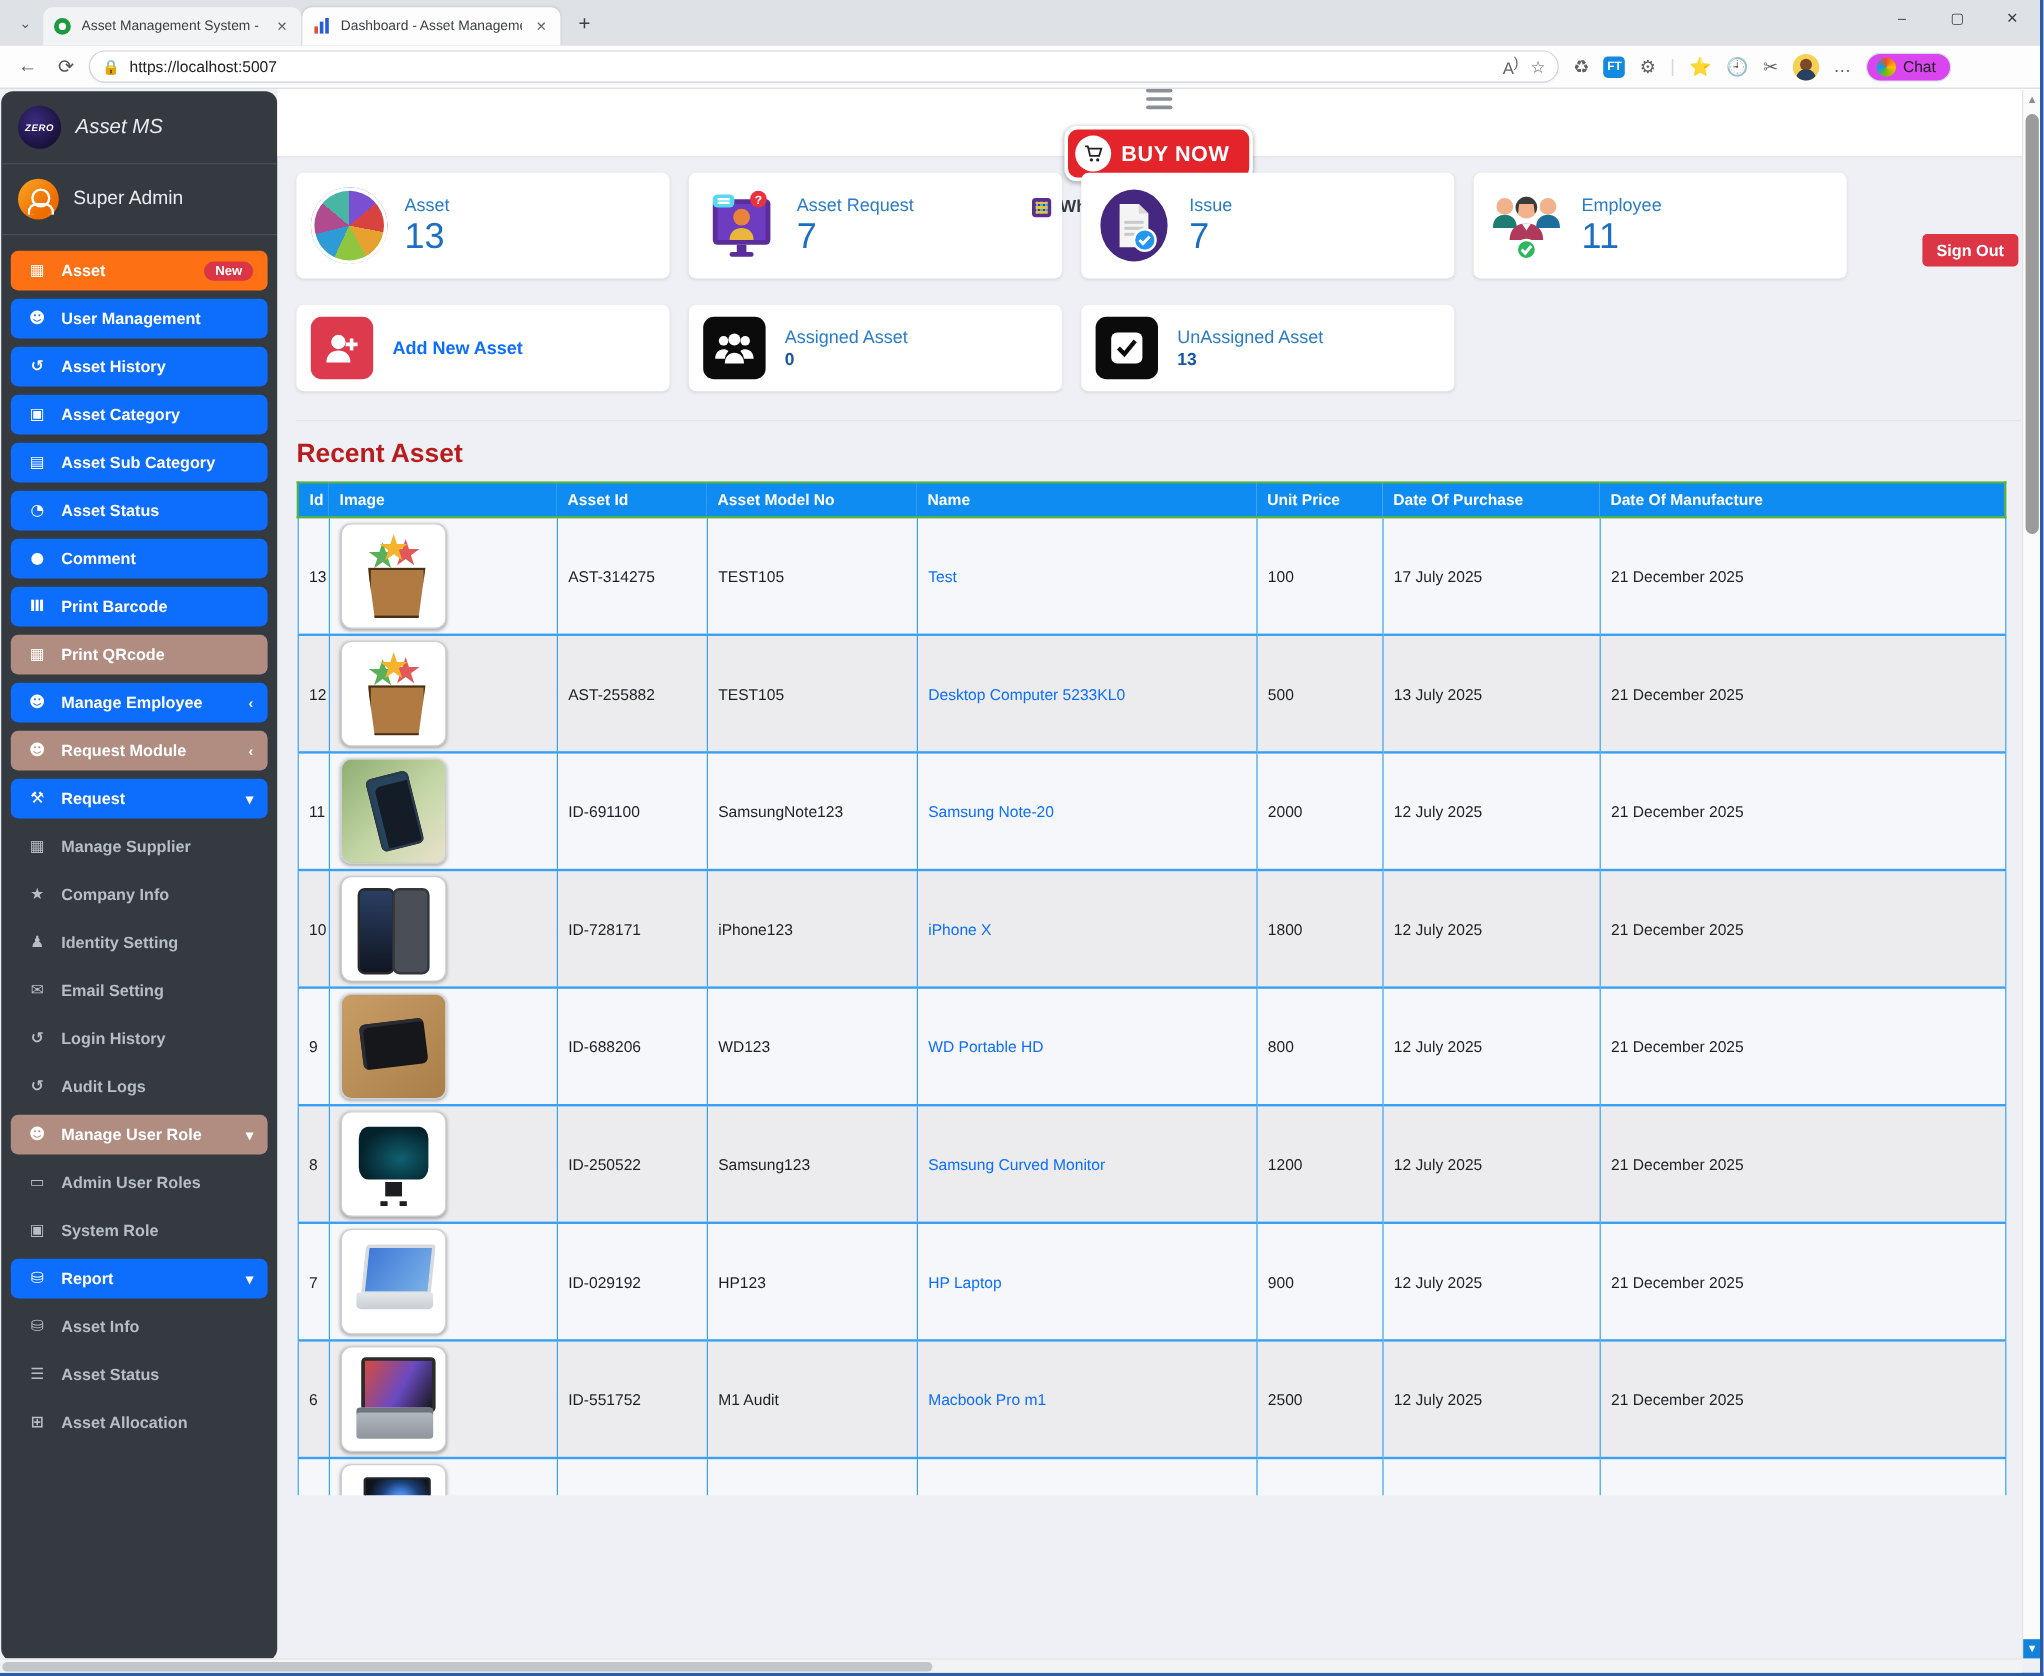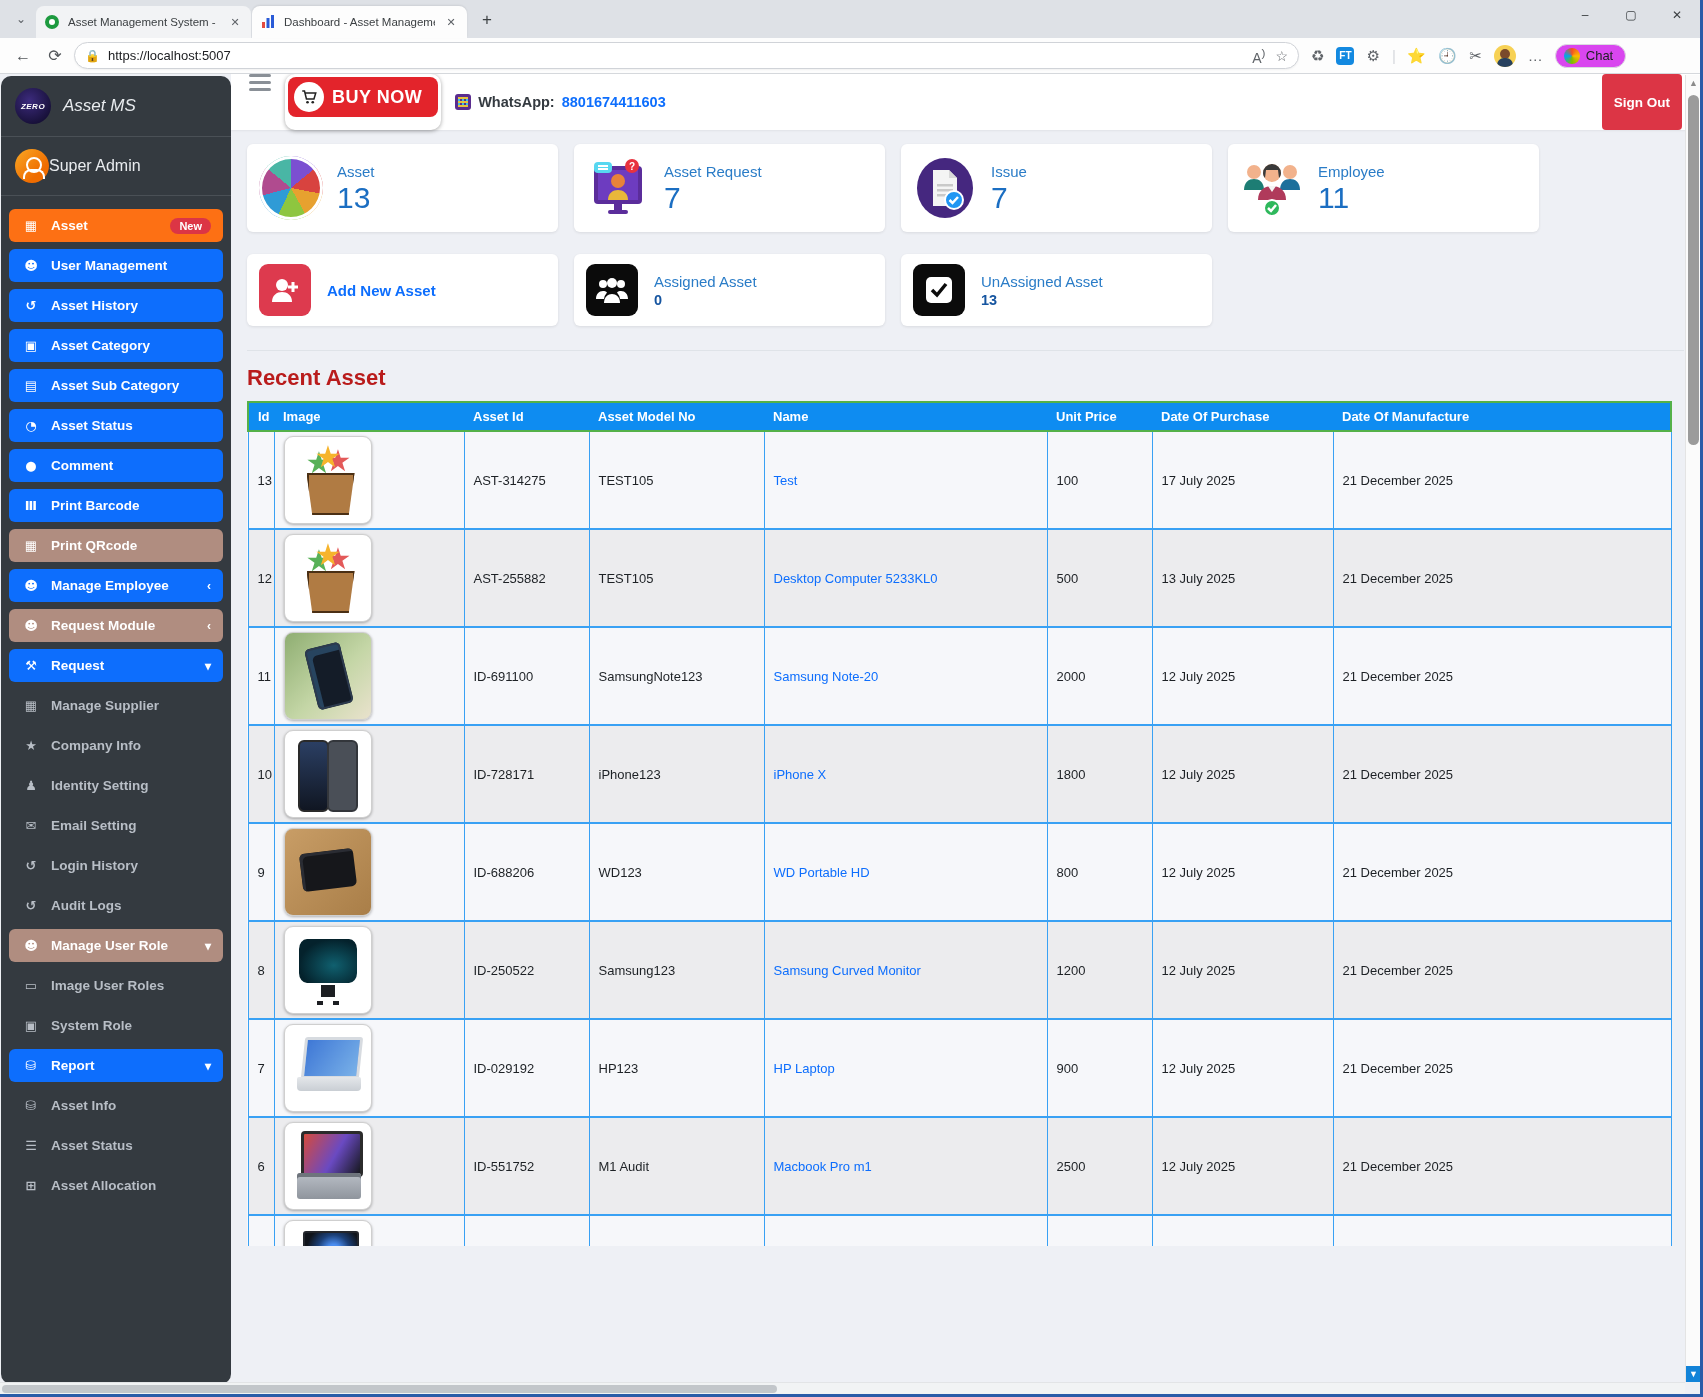--- a/index.html
+++ b/index.html
@@ -34,39 +34,39 @@
   .chat-btn { display:flex; align-items:center; gap:6px; background:#d946ef; border:1px solid #dadce0; border-radius:14px; padding:3px 12px 3px 8px; font-size:13px; color:#202124; }
   .copilot-dot { width:16px; height:16px; border-radius:50%; background:conic-gradient(#f25022,#ffb900,#7fba00,#00a4ef,#f25022); }
   .ft-badge { width:18px; height:18px; background:#1389e0; color:#fff; border-radius:4px; font-size:10px; font-weight:bold; display:flex; align-items:center; justify-content:center; }
 
   
   .app { position:relative; display:flex; height:1310px; }
   .sidebar { width:230px; background:#343a40; border-radius:10px; margin:2px 0 0 1px; color:#fff; flex:0 0 230px; overflow:hidden; }
   .brand { display:flex; align-items:center; gap:12px; padding:12px 14px; border-bottom:1px solid #4a5056;font-style:italic; }
   .brand-logo { width:36px; height:36px; border-radius:50%; background:radial-gradient(circle at 40% 35%, #3c2b7d, #171038 75%); display:flex; align-items:center; justify-content:center; color:#fff; font-size:8px; font-weight:bold; letter-spacing:.5px; }
   .brand-name { font-size:17px; color:#e9ecef; }
-  .userrow { display:flex; align-items:center; gap:0; padding:12px 14px; border-bottom:1px solid #4a5056; }
+  .userrow { display:flex; align-items:center; gap:12px; padding:12px 14px; border-bottom:1px solid #4a5056; }
   .user-avatar { width:34px; height:34px; border-radius:50%; background:linear-gradient(135deg,#f9a825,#ef6c00 70%); position:relative; }
   .user-avatar::before { content:""; position:absolute; left:11px; top:8px; width:12px; height:12px; border-radius:50%; border:2px solid #fff; }
   .user-avatar::after { content:""; position:absolute; left:8px; top:20px; width:18px; height:8px; border-radius:8px 8px 0 0; border:2px solid #fff; border-bottom:none; }
   .user-name { font-size:16px; color:#e9ecef; }
 
   .menu { padding:6px 0 0 0; }
   .snav { display:flex; align-items:center; gap:10px; height:33px; margin:7px 8px 0 8px; border-radius:6px; padding:0 12px; font-size:13.5px; font-weight:bold; color:#fff; cursor:pointer; }
   .snav.blue { background:#0d6efd; }
   .snav.orange { background:#fd7014; }
   .snav.rosy { background:#b08d80; }
   .snav.plain { background:transparent; color:#b8bec6; font-weight:600; }
   .sicon { font-family:"DejaVu Sans",sans-serif; width:20px; text-align:center; font-size:13px; flex:0 0 20px; }
   .slabel { flex:1; white-space:nowrap; }
   .sbadge { background:#dc3545; color:#fff; font-size:11px; font-weight:bold; border-radius:9px; padding:2px 9px; }
   .schev { font-size:12px; }
 
   .main { flex:1; position:relative; overflow:hidden; }
-  .topbar { height:56px; background:#fff; display:flex; padding:0 18px; gap:14px; box-shadow:0 1px 2px rgba(0,0,0,.06); }
+  .topbar { height:56px; background:#fff; display:flex; align-items:center; padding:0 18px; gap:14px; box-shadow:0 1px 2px rgba(0,0,0,.06);flex-direction:column; }
   .hamburger { width:22px; display:flex; flex-direction:column; gap:4px; }
   .hamburger span { height:3px; background:#8a9097; border-radius:2px; }
   .buynow-wrap { background:#fff; border-radius:10px; padding:3px; box-shadow:0 1px 4px rgba(0,0,0,.35); }
   .buynow { display:flex; align-items:center; gap:8px; background:#e3242b; border-radius:8px; padding:5px 16px 5px 6px; color:#fff; font-weight:bold; font-size:18px; letter-spacing:.5px; }
   .cart-circle { width:30px; height:30px; border-radius:50%; background:#fff; display:flex; align-items:center; justify-content:center; }
   .whats { display:flex; align-items:center; gap:7px; font-size:14.5px; color:#343a40; font-weight:bold; }
   .whats a { color:#0d6efd; text-decoration:none; font-weight:bold; }
   .wa-icon { width:16px; height:16px; border-radius:3px; background:#5b2d8f; position:relative; }
   .wa-icon::before { content:""; position:absolute; inset:3px; background:
       repeating-linear-gradient(0deg,#e8c33a 0 2px,transparent 2px 4px),
@@ -277,21 +277,21 @@
             <span class="sicon">↺</span>
             <span class="slabel">Audit Logs</span>
           </div>
           <div class="snav rosy">
             <span class="sicon">☻</span>
             <span class="slabel">Manage User Role</span>
             <span class="schev">▾</span>
           </div>
           <div class="snav plain">
             <span class="sicon">▭</span>
-            <span class="slabel">Image User Roles</span>
+            <span class="slabel">Admin User Roles</span>
           </div>
           <div class="snav plain">
             <span class="sicon">▣</span>
             <span class="slabel">System Role</span>
           </div>
           <div class="snav blue">
             <span class="sicon">⛁</span>
             <span class="slabel">Report</span>
             <span class="schev">▾</span>
           </div>

